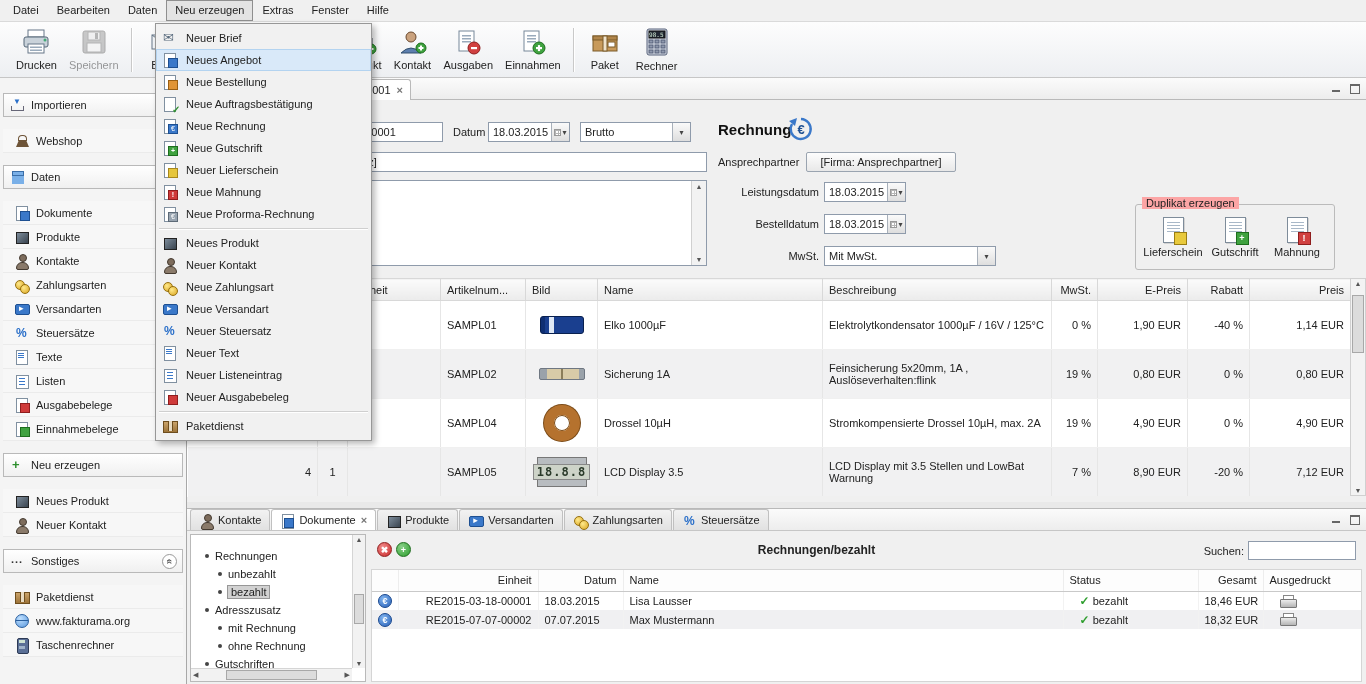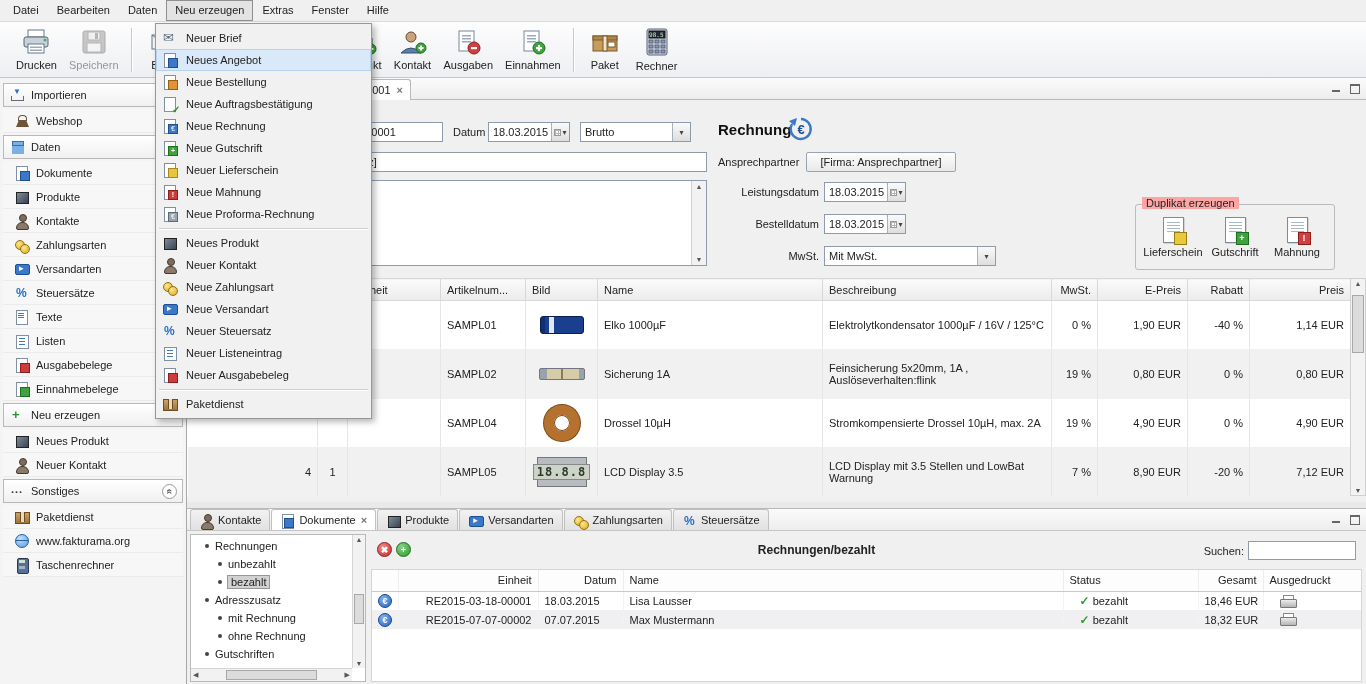--- a/index.html
+++ b/index.html
@@ -63,21 +63,21 @@
   .miscic::before{content:"...";position:absolute;left:2px;top:0;font-weight:bold;color:#333;letter-spacing:1px}
 
   
   #new-menu{position:absolute;left:155px;top:23px;width:217px;background:#f1f1f1;border:1px solid #979797;box-shadow:3px 3px 6px rgba(0,0,0,.28);z-index:50;padding:3px 0}
   .menu-item{height:22px;display:flex;align-items:center;gap:8px;padding:0 10px 0 6px;white-space:nowrap}
   .menu-item.hl{background:#d9e9f9;box-shadow:inset 0 0 0 1px #b3d3f0}
   .menu-sep{height:1px;background:#cfcfcf;margin:3px 3px;box-shadow:0 1px 0 #fff}
 
   
   #sidebar{position:absolute;left:0;top:78px;width:187px;bottom:0;background:#f4f4f4;border-right:1px solid #a8a8a8;padding:3px 3px;overflow:hidden;z-index:1}
-  .sb-header{height:24px;display:flex;align-items:center;gap:6px;background:linear-gradient(#ffffff,#f0f0f0);border:1px solid #b9b9b9;padding:0 5px;margin:2px 0}
+  .sb-header{height:24px;display:flex;align-items:center;gap:6px;background:linear-gradient(#ffffff,#f0f0f0);border:1px solid #b9b9b9;padding:0 5px;margin:12px 0}
   .sb-item{height:24px;display:flex;align-items:center;gap:6px;padding:0 6px 0 11px;border-bottom:1px solid #ebebeb;background:#f7f7f7}
   .chevcirc{margin-left:auto;width:15px;height:15px;border:1px solid #999;border-radius:50%;background:#fff;display:flex;align-items:center;justify-content:center;color:#555;font-size:10px}
   .chevcirc span{display:inline-block;transform:rotate(90deg);font-weight:bold}
 
   
   #editor{position:absolute;left:187px;top:78px;width:1179px;height:424px;background:#f0f0f0;z-index:2}
   #editor-tabbar{position:absolute;top:0;left:0;right:0;height:22px;background:linear-gradient(#fbfbfb,#ededed);border-bottom:1px solid #b9b9b9}
   .etab{position:absolute;left:8px;top:1px;width:216px;height:21px;background:#fff;border:1px solid #b9b9b9;border-bottom:none;border-radius:3px 3px 0 0}
   .etab-inner{position:absolute;right:7px;top:0;bottom:0;display:flex;align-items:center;gap:6px;white-space:nowrap}
   .closex{color:#777;font-weight:bold;font-size:11px;line-height:11px}
@@ -134,21 +134,21 @@
   .lcdscr{background:#cdd3c8;border:1px solid #888;padding:0 3px;font:bold 12px "DejaVu Sans Mono",monospace;color:#2a3a2a;letter-spacing:1px}
 
   
   #sash{position:absolute;left:187px;top:502px;width:1179px;height:6px;background:#e9e9e9}
   #bottom{position:absolute;left:187px;top:508px;width:1179px;height:176px;background:#f0f0f0;border-top:1px solid #b9b9b9;z-index:2}
   #btabs{position:absolute;top:0;left:0;right:0;height:22px;background:linear-gradient(#fbfbfb,#ededed);border-bottom:1px solid #c6c6c6;display:flex;align-items:flex-end;padding-left:3px}
   .btab{height:21px;display:flex;align-items:center;gap:5px;padding:0 8px;border:1px solid #c0c0c0;border-bottom:none;border-radius:3px 3px 0 0;background:linear-gradient(#f2f2f2,#e1e1e1);margin-right:1px;white-space:nowrap}
   .btab.active{background:#fff}
 
   #tree{position:absolute;left:3px;top:25px;width:176px;height:148px;background:#fff;border:1px solid #b9b9b9}
-  .tree-inner{position:absolute;left:0;top:0;right:13px;bottom:13px;overflow:hidden;padding-top:2px}
+  .tree-inner{position:absolute;left:0;top:0;right:13px;bottom:13px;overflow:hidden;padding-top:12px}
   .trow{height:18px;display:flex;align-items:center;gap:6px;padding-left:14px;white-space:nowrap}
   .trow.l2{padding-left:27px}
   .bull{width:4px;height:4px;background:#444;border-radius:50%;flex:none}
   .tsel{background:#d2d2d2;outline:1px solid #979797;padding:0 3px}
   .tree-vsb{position:absolute;right:0;top:0;bottom:13px;width:13px;background:#f2f2f2;border-left:1px solid #d5d5d5}
   .tree-vthumb{position:absolute;left:1px;right:1px;top:44%;height:30px;background:#dcdcdc;border:1px solid #a8a8a8}
   .tree-hsb{position:absolute;left:0;right:13px;bottom:0;height:13px;background:#f2f2f2;border-top:1px solid #d5d5d5}
   .tree-hthumb{position:absolute;top:1px;bottom:1px;left:22%;width:56%;background:#dcdcdc;border:1px solid #a8a8a8}
   .hs-l{position:absolute;left:2px;top:2px;font-size:7px;color:#555}
   .hs-r{position:absolute;right:2px;top:2px;font-size:7px;color:#555}
@@ -755,20 +755,24 @@
       </div>
     <div class="menu-item">
         <span class="ic shipbox"></span>
         <span>Neue Versandart</span>
       </div>
     <div class="menu-item">
         <span class="ic pct"></span>
         <span>Neuer Steuersatz</span>
       </div>
     <div class="menu-item">
+        <span class="ic page lines"></span>
+        <span>Neuer Text</span>
+      </div>
+    <div class="menu-item">
         <span class="ic listic"></span>
         <span>Neuer Listeneintrag</span>
       </div>
     <div class="menu-item">
         <span class="ic page b-red"></span>
         <span>Neuer Ausgabebeleg</span>
       </div>
     <div class="menu-sep"></div>
     <div class="menu-item">
         <span class="ic parcel"></span>

